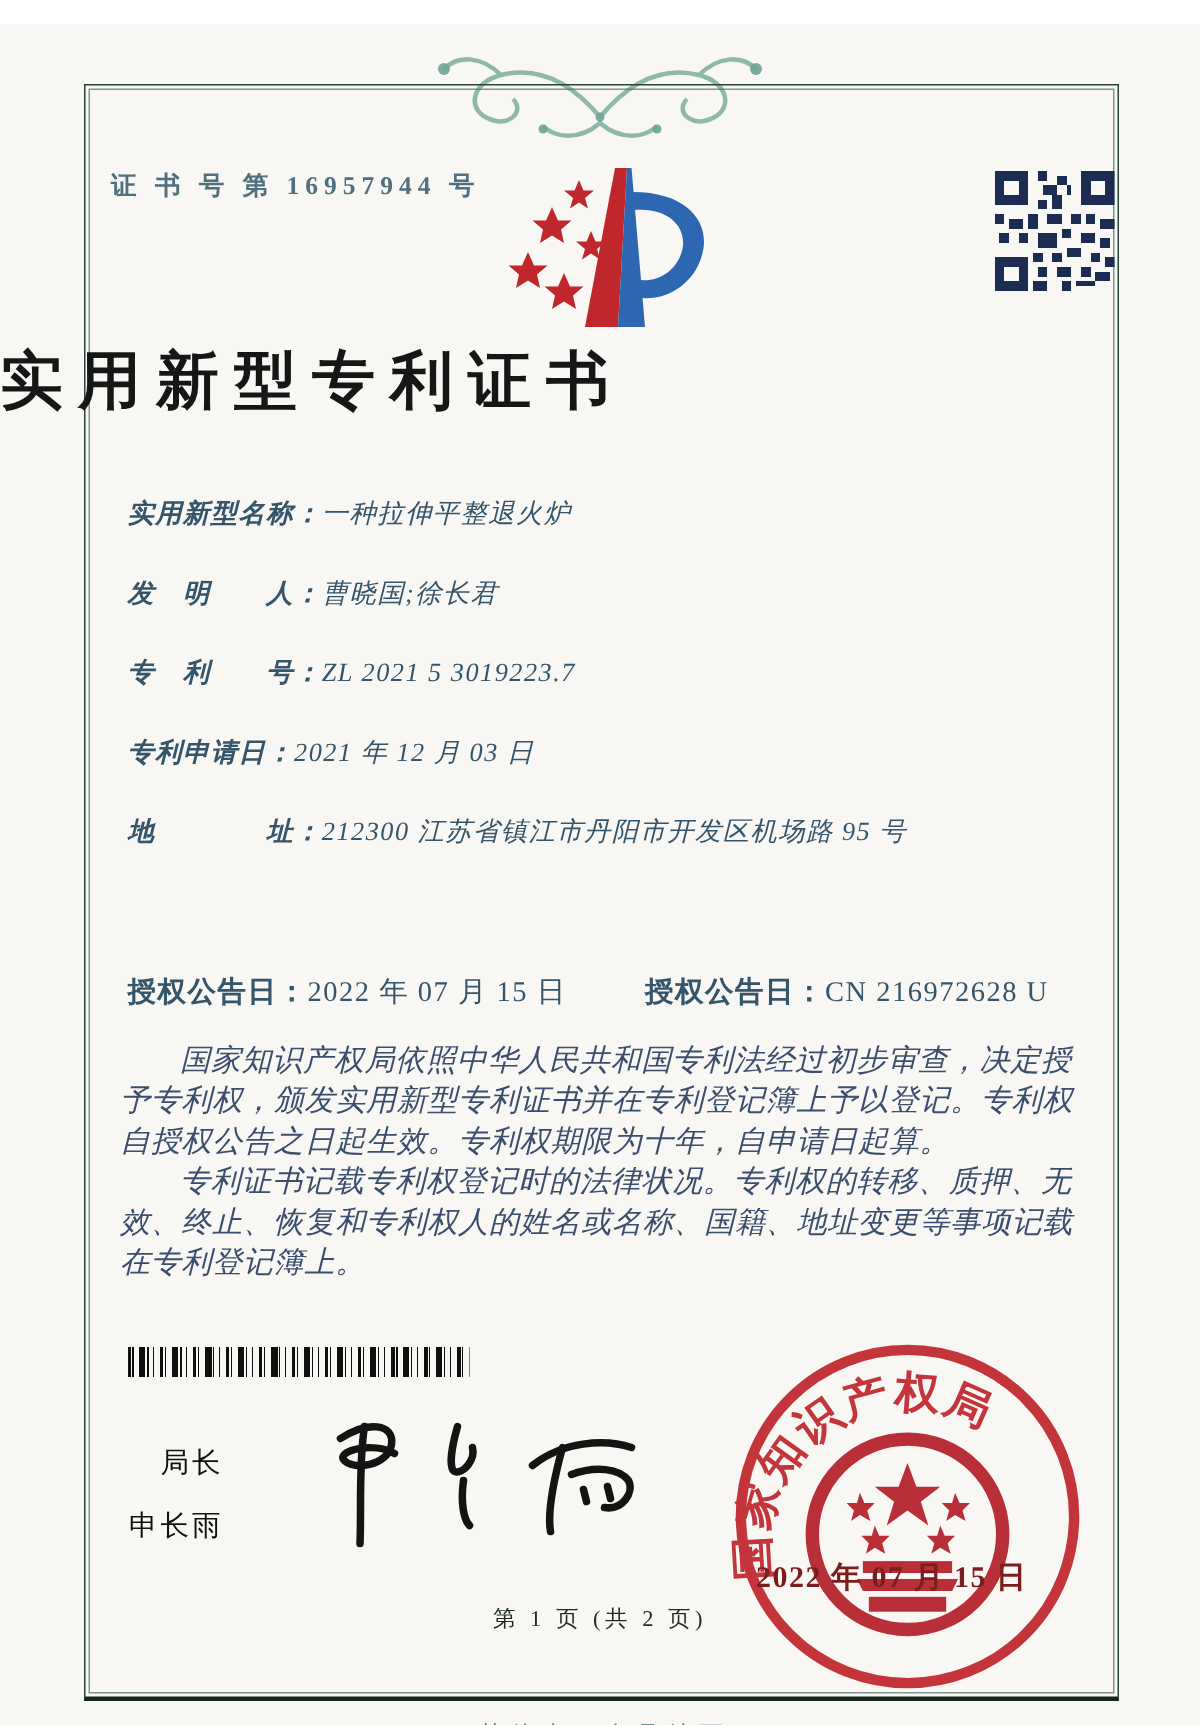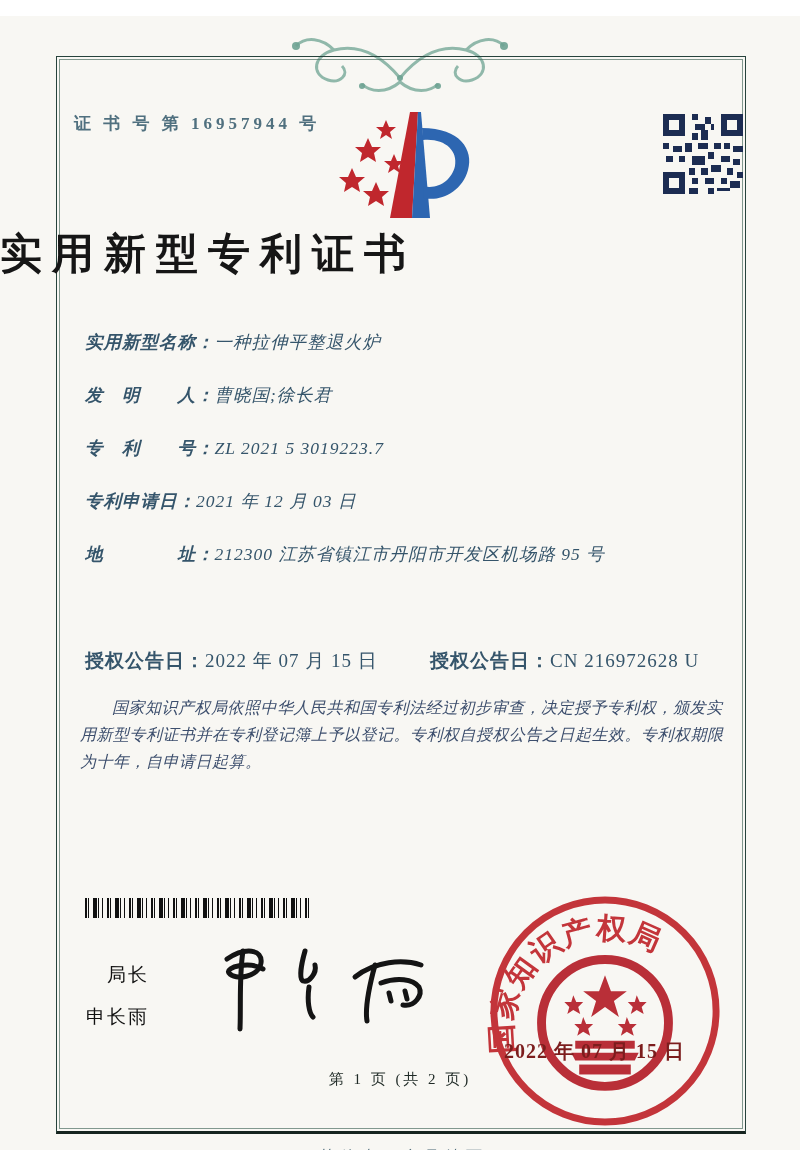--- a/index.html
+++ b/index.html
@@ -28,21 +28,21 @@
     font-size:42px; font-weight:bold; color:#161616; letter-spacing:10px;
   }
   .fields { position:absolute; left:85px; top:314px; width:640px;font-style:italic; }
   .field-row { height:53px; font-size:17.5px; color:#35556b; }
   .field-label { white-space:pre; letter-spacing:1px; font-weight:bold; }
   .field-value { letter-spacing:1px; }
   .grant-row { position:absolute; left:85px; top:632px; width:660px; font-size:19px; color:#35556b; }
   .grant-no { position:absolute; left:345px; top:0; }
   .paras {
     position:absolute; left:80px; top:678px; width:645px;
-    font-size:16px; line-height:27px; color:#3c4e6d; font-style:italic; letter-spacing:.5px;
+    font-size:20px; line-height:27px; color:#3c4e6d; font-style:italic; letter-spacing:.5px;
   }
   .paras p { text-indent:2em; }
   .barcode {
     position:absolute; left:85px; top:882px; width:228px; height:20px;
     background:repeating-linear-gradient(90deg,
       #101010 0 2px, transparent 2px 3px,
       #101010 3px 4px, transparent 4px 8px,
       #101010 8px 12px, transparent 12px 13px,
       #101010 13px 14px, transparent 14px 17px,
       #101010 17px 18px, transparent 18px 22px);
@@ -165,20 +165,21 @@
 
   <div class="grant-row">
     <span class="field-label">授权公告日：</span><span class="field-value">2022 年 07 月 15 日</span>
     <span class="grant-no">
       <span class="field-label">授权公告日：</span><span class="field-value">CN 216972628 U</span>
     </span>
   </div>
 
   <div class="paras">
     <p>国家知识产权局依照中华人民共和国专利法经过初步审查，决定授予专利权，颁发实用新型专利证书并在专利登记簿上予以登记。专利权自授权公告之日起生效。专利权期限为十年，自申请日起算。</p>
+    <p>专利证书记载专利权登记时的法律状况。专利权的转移、质押、无效、终止、恢复和专利权人的姓名或名称、国籍、地址变更等事项记载在专利登记簿上。</p>
   </div>
 
   <div class="barcode"></div>
 
   <div class="signoff">
     <div>局长</div>
     <div>申长雨</div>
   </div>
 
   <svg class="signature" viewBox="0 0 235 115">

